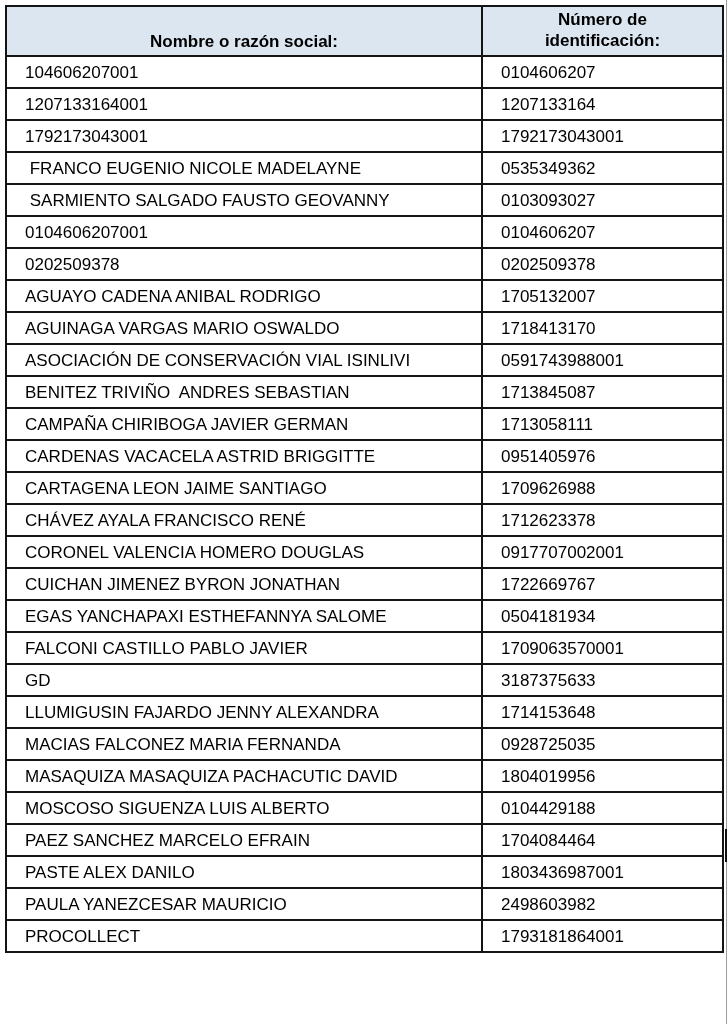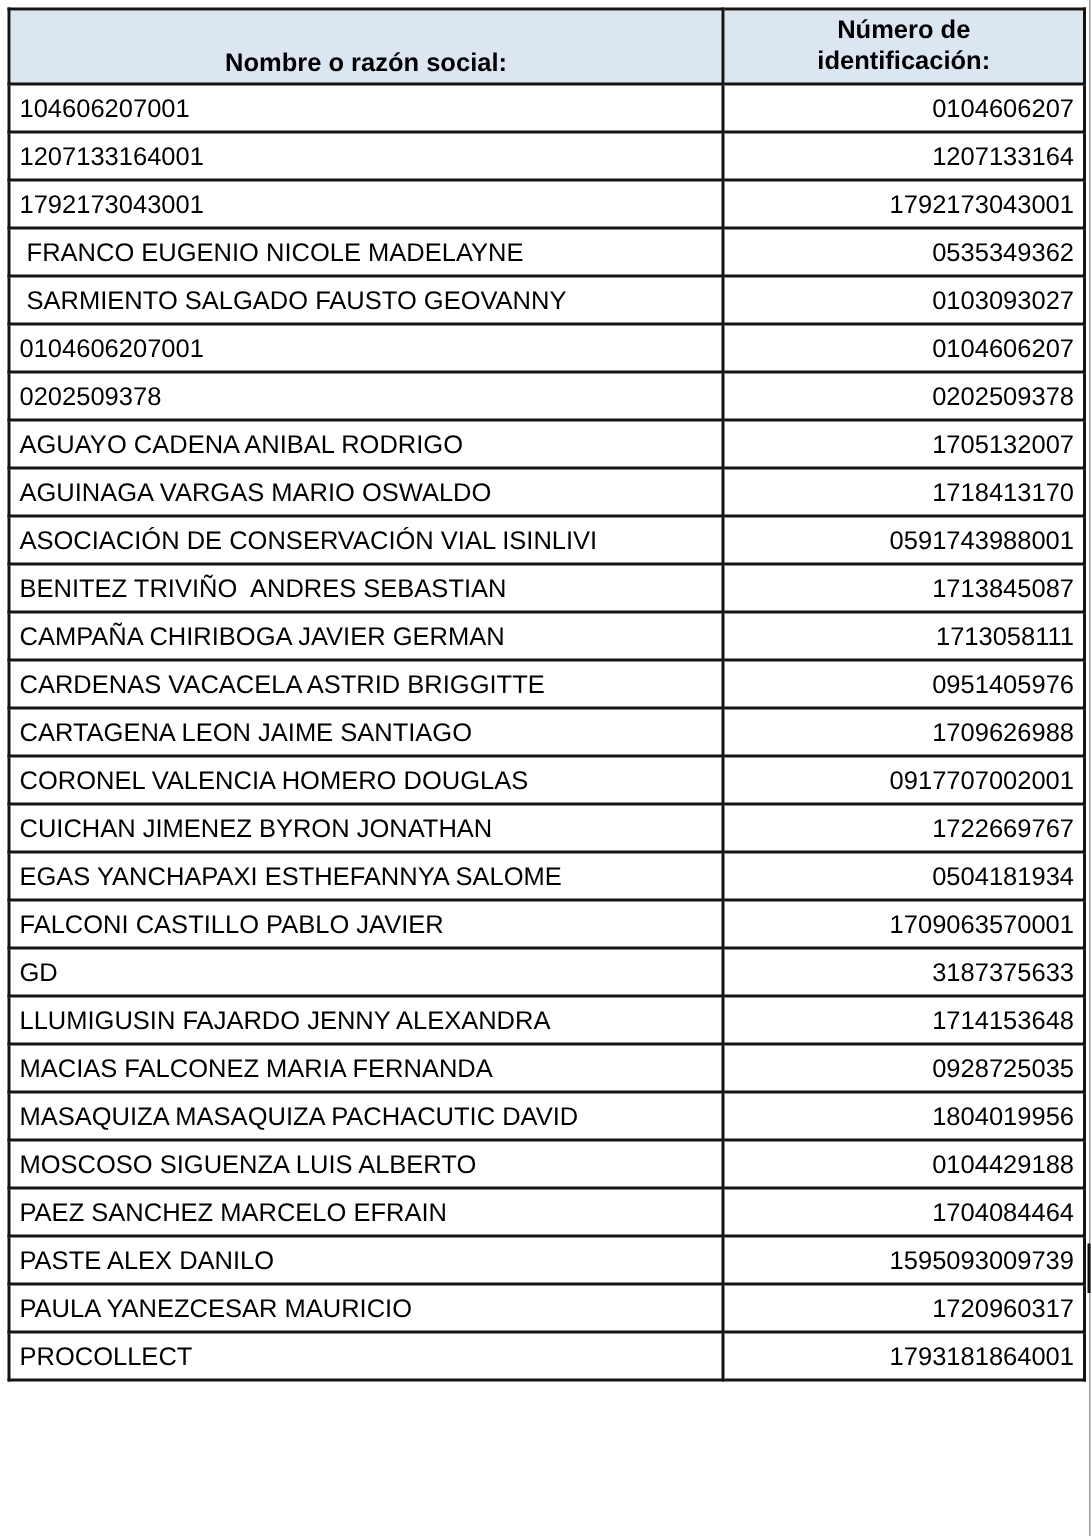--- a/index.html
+++ b/index.html
@@ -49,29 +49,28 @@
     padding-bottom: 4px;
   }
   th.th-id { vertical-align: middle; }
   th.th-id .th-inner {
     max-width: 175px;
     margin: 0 auto;
   }
   table.registry td {
     height: 30px;
     vertical-align: middle;
-    padding: 0 6px;
+    padding: 0 18px;
     line-height: 1;
   }
   td.name-cell {
     text-align: left;
     white-space: pre;
   }
   td.id-cell {
-    text-align: right;
     white-space: nowrap;
   }
   
   .page-edge-line {
     position: absolute;
     top: 0;
     right: 1px;
     width: 1px;
     height: 1024px;
     background: #9b9b9b;
@@ -170,20 +169,24 @@
   <tr>
     <td class="name-cell">CARDENAS VACACELA ASTRID BRIGGITTE</td>
     <td class="id-cell">0951405976</td>
   </tr>
 
   <tr>
     <td class="name-cell">CARTAGENA LEON JAIME SANTIAGO</td>
     <td class="id-cell">1709626988</td>
   </tr>
 
+  <tr>
+    <td class="name-cell">CHÁVEZ AYALA FRANCISCO RENÉ</td>
+    <td class="id-cell">1712623378</td>
+  </tr>
 
   <tr>
     <td class="name-cell">CORONEL VALENCIA HOMERO DOUGLAS</td>
     <td class="id-cell">0917707002001</td>
   </tr>
 
   <tr>
     <td class="name-cell">CUICHAN JIMENEZ BYRON JONATHAN</td>
     <td class="id-cell">1722669767</td>
   </tr>
@@ -224,26 +227,26 @@
     <td class="id-cell">0104429188</td>
   </tr>
 
   <tr>
     <td class="name-cell">PAEZ SANCHEZ MARCELO EFRAIN</td>
     <td class="id-cell">1704084464</td>
   </tr>
 
   <tr>
     <td class="name-cell">PASTE ALEX DANILO</td>
-    <td class="id-cell">1595093009739</td>
+    <td class="id-cell">1803436987001</td>
   </tr>
 
   <tr>
     <td class="name-cell">PAULA YANEZCESAR MAURICIO</td>
-    <td class="id-cell">1720960317</td>
+    <td class="id-cell">2498603982</td>
   </tr>
 
   <tr>
     <td class="name-cell">PROCOLLECT</td>
     <td class="id-cell">1793181864001</td>
   </tr>
 </tbody>
   </table>
 
   <div class="page-edge-line"></div>

